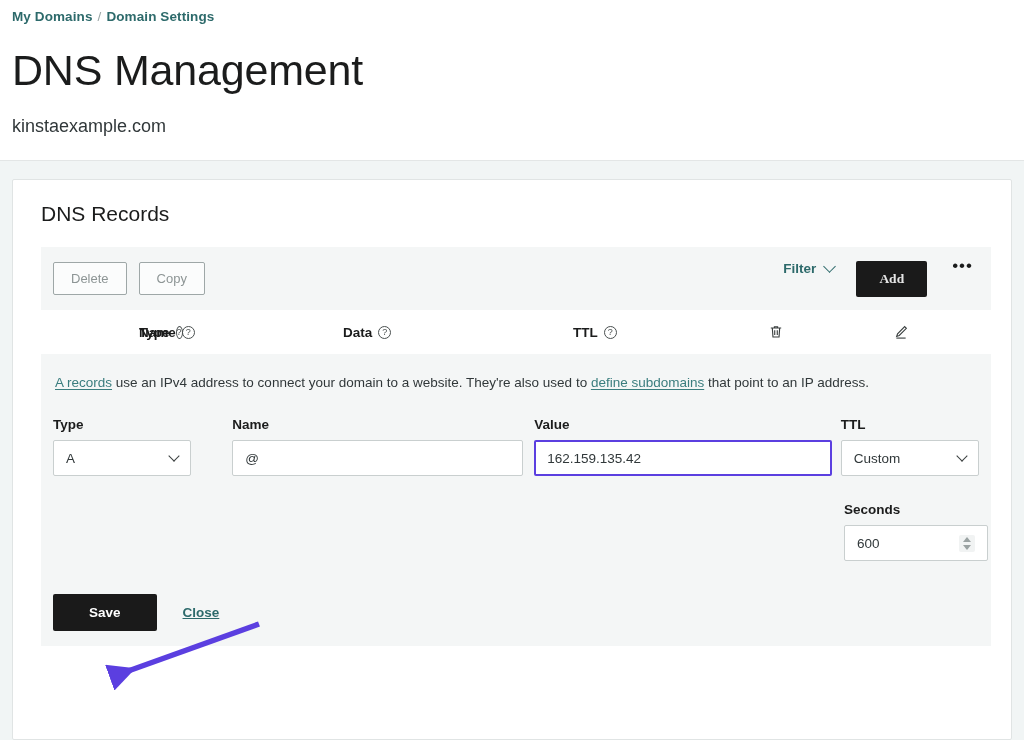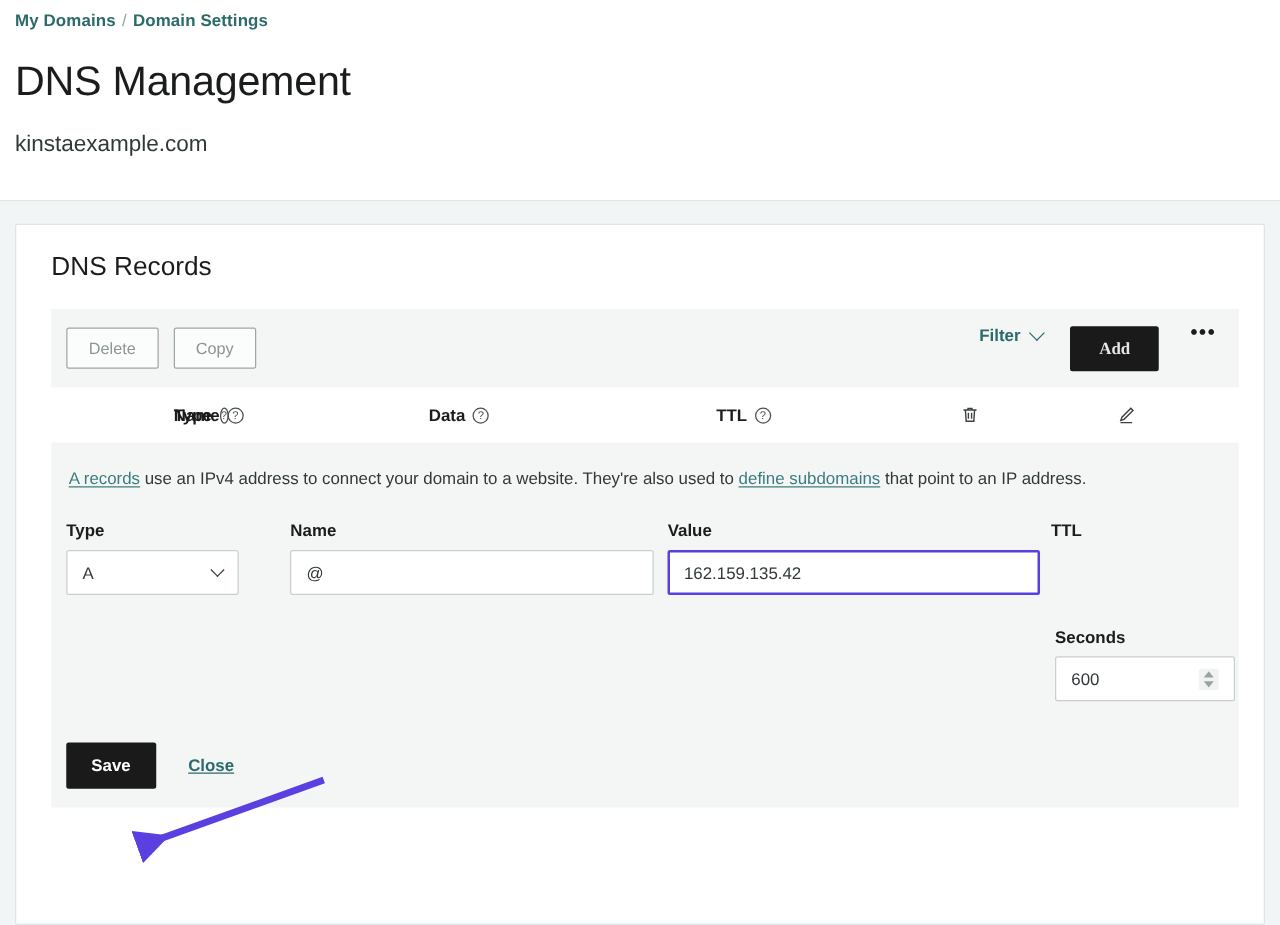--- a/index.html
+++ b/index.html
@@ -28,21 +28,21 @@
   .breadcrumb a {
     color: #2d6a6b;
     text-decoration: none;
   }
   .breadcrumb .sep {
     color: #9aa5a5;
     font-weight: normal;
     margin: 0 5px;
   }
   .page-title {
-    font-size: 33px;
+    font-size: 43px;
     font-weight: normal;
     color: #1b1c1c;
     margin: 22px 11px 0 0;
     letter-spacing: -.2px;
   }
   .domain-name {
     font-size: 18px;
     color: #31383a;
     margin-top: 21px;
   }
@@ -249,21 +249,21 @@
     display: flex;
     align-items: center;
   }
   .btn-save {
     background: #1a1a1a;
     color: #ffffff;
     font-size: 13.5px;
     font-weight: bold;
     border: none;
     border-radius: 2px;
-    padding: 11px 20px;
+    padding: 11px 36px;
     font-family: "Liberation Sans", sans-serif;
   }
   .btn-close {
     color: #2d6a6b;
     font-size: 13.5px;
     font-weight: bold;
     margin-left: 26px;
   }
 
   .annotation-arrow {
@@ -361,20 +361,24 @@
 
           <div class="f-value">
             <div class="field-label">Value</div>
             <div class="input-box focused">
               <span>162.159.135.42</span>
             </div>
           </div>
 
           <div class="f-ttl">
             <div class="field-label">TTL</div>
+            <div class="input-box">
+              <span>Custom</span>
+              <span class="sel-chev"></span>
+            </div>
           </div>
 
         </div>
 
         <div class="seconds-block">
           <div class="field-label">Seconds</div>
           <div class="input-box">
             <span>600</span>
             <span class="spinner">
               <span class="spin-up"></span>

